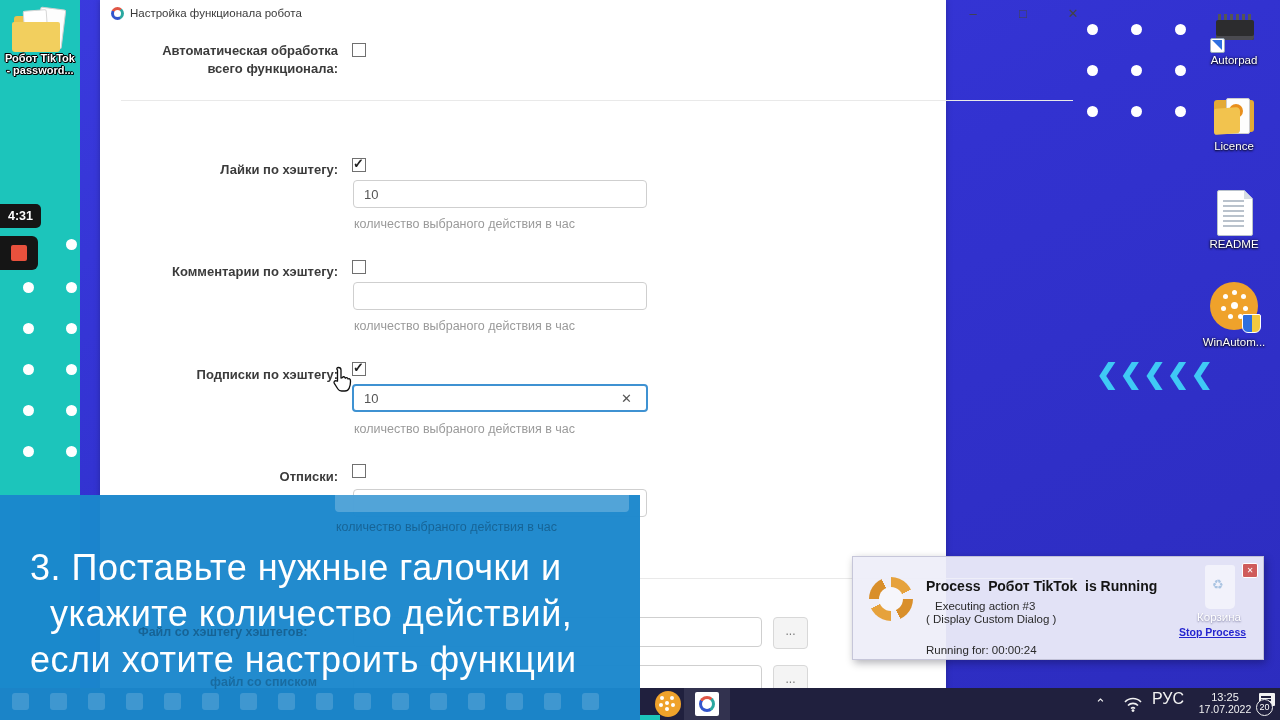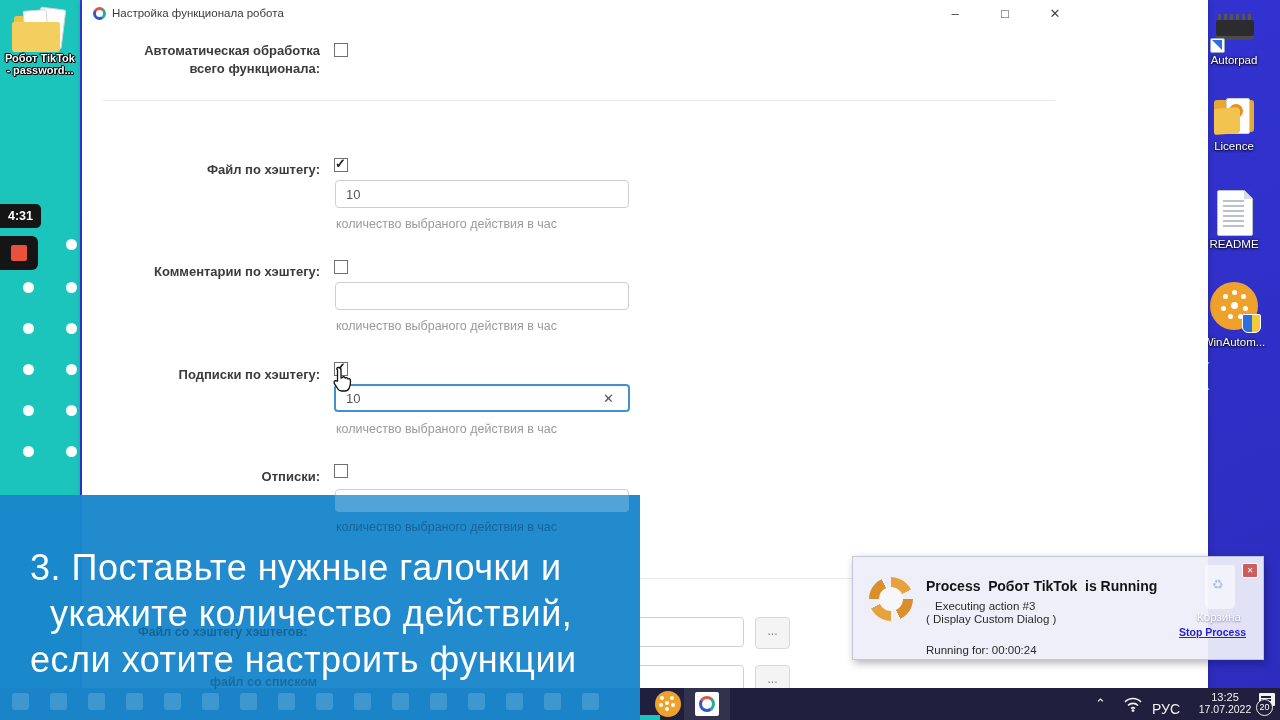--- a/index.html
+++ b/index.html
@@ -6,21 +6,21 @@
   #screen{position:relative;width:1280px;height:720px;overflow:hidden;
     font-family:"Liberation Sans",sans-serif;
     background:linear-gradient(155deg,#3a3ade 0%,#3232d0 45%,#2c2cbe 100%);}
   .abs{position:absolute;}
   
   #teal{position:absolute;left:0;top:0;width:80px;height:688px;background:#1cc5bb;}
   .tdot{position:absolute;width:11px;height:11px;border-radius:50%;background:#fff;}
   .out-label{color:#fff;font-weight:bold;font-size:11px;text-align:center;
     text-shadow:1px 0 0 #000,-1px 0 0 #000,0 1px 0 #000,0 -1px 0 #000,1px 1px 0 #000,-1px -1px 0 #000;}
   
-  #dialog{position:absolute;left:82px;top:0;width:1126px;height:690px;background:#fff;
+  #dialog{position:absolute;left:100px;top:0;width:846px;height:690px;background:#fff;
     box-shadow:0 0 6px rgba(0,0,0,.25);}
   .wtitle{position:absolute;left:112px;top:7px;font-size:11.5px;color:#3a3a3a;}
   .ring{border-radius:50%;background:conic-gradient(from -60deg,#e05545 0 100deg,#2aa8a0 100deg 210deg,#3355cc 210deg 360deg);}
   .ring>i{position:absolute;inset:3px;background:#fff;border-radius:50%;}
   .wctl{position:absolute;top:4px;width:30px;height:20px;text-align:center;font-size:13px;color:#444;line-height:20px;}
   .flabel{position:absolute;width:200px;text-align:right;font-weight:bold;font-size:13px;color:#3b3b3b;line-height:18px;}
   .cbx{position:absolute;width:14px;height:14px;background:#fff;border:1px solid #707070;box-sizing:border-box;}
   .cbx.on::after{content:"✓";position:absolute;left:0px;top:-3px;font-size:13px;font-weight:bold;color:#222;}
   .finput{position:absolute;height:28px;border:1px solid #cfcfcf;border-radius:4px;background:#fff;
     font-size:13px;color:#555;padding:0 10px;box-sizing:border-box;font-family:"Liberation Sans",sans-serif;}
@@ -146,21 +146,21 @@
       </div>
     <div class="wtitle" style="left:30px;">Настройка функционала робота</div>
     <div class="wctl" style="left:858px;">–</div>
     <div class="wctl" style="left:908px;">□</div>
     <div class="wctl" style="left:958px;">✕</div>
 
     <div class="flabel" style="left:38px;top:42px;width:200px;">Автоматическая обработка всего функционала:</div>
     <div class="cbx" style="left:252px;top:43px;"></div>
     <div class="divider" style="left:21px;top:100px;"></div>
 
-    <div class="flabel" style="left:38px;top:161px;">Файл по хэштегу:</div>
+    <div class="flabel" style="left:38px;top:161px;">Лайки по хэштегу:</div>
     <div class="cbx on" style="left:252px;top:158px;"></div>
     <input class="finput" style="left: 253px; top: 180px; width: 294px;" value="10">
     <div class="hint" style="left:254px;top:217px;">количество выбраного действия в час</div>
 
     <div class="flabel" style="left:38px;top:263px;">Комментарии по хэштегу:</div>
     <div class="cbx" style="left:252px;top:260px;"></div>
     <input class="finput" style="left: 253px; top: 282px; width: 294px;" value="">
     <div class="hint" style="left:254px;top:319px;">количество выбраного действия в час</div>
 
     <div class="flabel" style="left:38px;top:366px;">Подписки по хэштегу:</div>
@@ -197,21 +197,21 @@
       </div>
     </div>
 
     <div class="trtext" style="left:1095px;top:8px;font-size:13px;">⌃</div>
     <svg class="abs" style="left:1123px;top:7px;" width="20" height="18" viewBox="0 0 20 18">
       <path d="M2 7 A11 11 0 0 1 18 7" stroke="#f2f2f2" stroke-width="1.6" fill="none"></path>
       <path d="M5 10.5 A7 7 0 0 1 15 10.5" stroke="#f2f2f2" stroke-width="1.6" fill="none"></path>
       <path d="M8 13.5 A3.2 3.2 0 0 1 12 13.5" stroke="#f2f2f2" stroke-width="1.6" fill="none"></path>
       <circle cx="10" cy="15.6" r="1.4" fill="#f2f2f2"></circle>
     </svg>
-    <div class="trtext" style="left:1152px;top:13px;font-size:14px;">РУС</div>
+    <div class="trtext" style="left:1152px;top:2px;font-size:16px;">РУС</div>
     <div class="abs" style="left:1190px;top:3px;width:70px;text-align:center;color:#f2f2f2;">
       <div style="font-size:11px;">13:25</div>
       <div style="font-size:10.5px;">17.07.2022</div>
     </div>
     <div class="abs" style="left:1259px;top:5px;width:16px;height:13px;background:#f2f2f2;border-radius:1px;">
       <div class="abs" style="left:2px;top:3px;width:10px;height:1.5px;background:#20203e;box-shadow:0 3px 0 0 #20203e;"></div>
     </div>
     <div class="abs" style="left:1256px;top:11px;width:15px;height:15px;border:1.5px solid #f2f2f2;border-radius:50%;background:#20203e;color:#fff;font-size:9px;text-align:center;line-height:15px;">20</div>
   </div>
 

